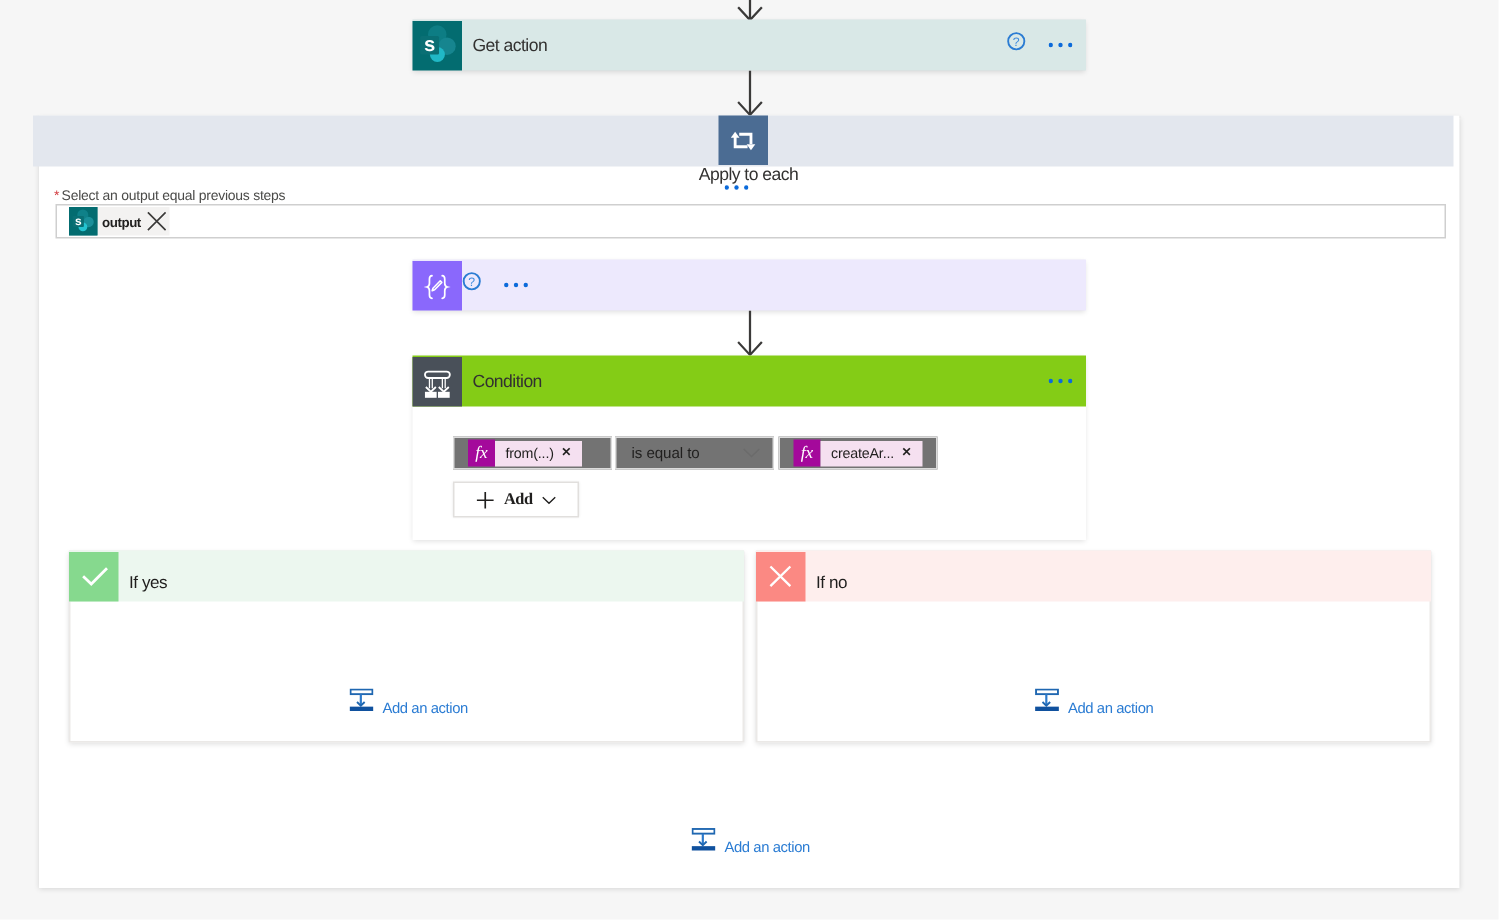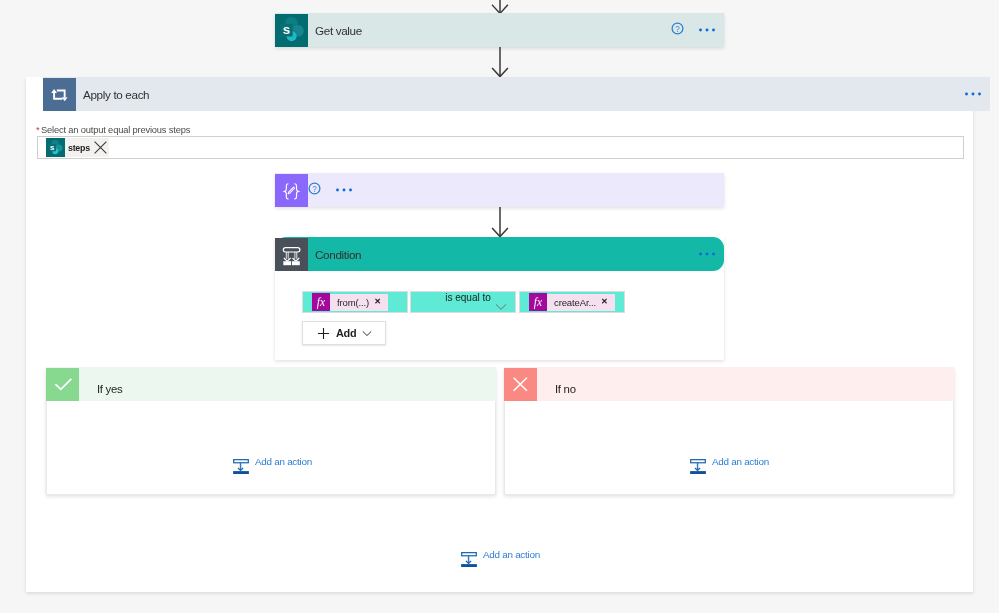--- a/index.html
+++ b/index.html
@@ -25,39 +25,39 @@
 
   .fieldlabel{position:absolute;font-size:9.3px;color:#4a4a48;white-space:nowrap;letter-spacing:-0.16px;}
   .req{color:#d13438;padding-right:1.6px;}
 
   .tokenfield{position:absolute;background:#fff;border:1px solid #cfcfcf;display:flex;align-items:center;box-sizing:border-box;}
   .tokenchip{display:flex;align-items:center;background:#f3f2f1;height:19px;padding-right:2px;margin-left:8px;}
   .tokenchip .tklabel{font-size:8.9px;color:#201f1e;padding-left:3px;letter-spacing:-0.28px;font-weight:bold;}
 
   
   #cond-body{position:absolute;background:#fff;box-shadow:0 0.3px 0.9px rgba(0,0,0,.10), 0 1.6px 3.6px rgba(0,0,0,.13);}
-  .cond-input{position:absolute;background:#5eead4;border:1px solid #dcdcdc;display:flex;align-items:center;box-sizing:border-box;padding-left:9px;}
+  .cond-input{position:absolute;background:#737373;border:1px solid #dcdcdc;display:flex;align-items:center;box-sizing:border-box;padding-left:9px;}
   .fx{flex:0 0 18px;width:18px;height:18px;background:#a4099b;display:flex;align-items:center;justify-content:center;}
   .exprchip{flex:0 0 auto;height:17px;background:#f5e0f0;display:flex;align-items:center;padding:0 7px 0 7px;font-size:9.5px;color:#201f1e;letter-spacing:-0.12px;}
   .exprchip .xbtn{font-size:8.1px;color:#201f1e;padding:0 0 0 5px;line-height:1;font-weight:bold;}
   .caret{margin-left:auto;padding-right:8px;display:flex;}
 
   .addbtn{position:absolute;background:#fff;border:1px solid #e1dfdd;display:flex;align-items:center;
           box-sizing:border-box;box-shadow:0 .6px 1.8px rgba(0,0,0,.1);}
   .addbtn .plus{margin-left:14px;display:flex;}
   .addbtn .lbl{font-size:10.9px;color:#201f1e;font-weight:bold;margin-left:6px;letter-spacing:-0.3px;}
   .addbtn .chev{margin-left:6px;margin-right:11px;display:flex;}
 
   
   .branch{position:absolute;background:#fff;border:1px solid #ebe9e7;box-shadow:0 0.3px 0.9px rgba(0,0,0,.10), 0 1.6px 3.6px rgba(0,0,0,.13);box-sizing:border-box;}
   .branch-head{position:absolute;display:flex;align-items:center;}
   .branch-ico{width:33px;height:33px;flex:0 0 33px;display:flex;align-items:center;justify-content:center;overflow:hidden;}
-  .branch-title{font-size:11.4px;color:#201f1e;padding-left:18px;letter-spacing:-0.3px;position:relative;top:-1px;margin-top:12px;}
-
-  .addaction{position:absolute;display:flex;align-items:flex-start;}
+  .branch-title{font-size:11.4px;color:#201f1e;padding-left:7px;letter-spacing:-0.3px;position:relative;top:-1px;margin-top:12px;}
+
+  .addaction{position:absolute;display:flex;align-items:flex-end;}
   .addaction .aa-label{font-size:9.9px;color:#2b7cd3;padding-left:6px;letter-spacing:-0.27px;position:relative;top:-2px;line-height:1;}
 </style>
 </head>
 <body>
 
 <svg class="connector" style="left:491px;top:-12px;" width="18" height="26" viewBox="0 0 18 26">
   <path d="M9 0 V25.2" stroke="#3b3a39" stroke-width="1.5" fill="none"></path>
   <path d="M1.6 17.4 L9 25.4 L16.4 17.4" stroke="#3b3a39" stroke-width="1.5" fill="none" stroke-linecap="square"></path>
 </svg>
 
@@ -65,21 +65,21 @@
   <div class="act-icon" style="background:#036c70;">
     <svg width="32" height="32" viewBox="0 0 32 32">
       <rect x="0" y="0" width="32" height="32" fill="#036c70"></rect>
       <circle cx="15.5" cy="9.0" r="6.2" fill="#0d7d84"></circle>
       <circle cx="22.0" cy="16.8" r="5.8" fill="#16858f"></circle>
       <circle cx="15.6" cy="22.3" r="5.0" fill="#20b8c6"></circle>
       <rect x="4.1" y="10.0" width="12.6" height="12.4" rx="1.0" fill="#0a6f74"></rect>
       <text x="10.5" y="20.0" font-family="'Liberation Sans',sans-serif" font-size="13.5" font-weight="bold" fill="#fff" text-anchor="middle">s</text>
     </svg>
   </div>
-  <div class="act-title">Get value</div>
+  <div class="act-title">Get action</div>
   <div class="act-tools">
     <span>
       <svg width="13" height="13" viewBox="0 0 13 13">
           <circle cx="6.5" cy="6.5" r="5.4" fill="none" stroke="#2b7cd3" stroke-width="1.25"></circle>
           <text x="6.5" y="9.6" font-family="'Liberation Sans',sans-serif" font-size="8.2" fill="#3d8ade" text-anchor="middle">?</text>
         </svg>
     </span>
     <span class="dots">
         <svg width="16" height="4" viewBox="0 0 16 4">
           <circle cx="1.5" cy="2" r="1.45" fill="#0b6ada"></circle>
@@ -90,21 +90,21 @@
   </div>
 </div>
 
 <svg class="connector" style="left:491px;top:47px;" width="18" height="31" viewBox="0 0 18 31">
   <path d="M9 0 V29.6" stroke="#3b3a39" stroke-width="1.5" fill="none"></path>
   <path d="M1.6 21.6 L9 29.6 L16.4 21.6" stroke="#3b3a39" stroke-width="1.5" fill="none" stroke-linecap="square"></path>
 </svg>
 
 <div id="atoe-box" style="left:26px;top:77px;width:947px;height:515px;"></div>
 
-<div id="atoe-head" style="left:43px;top:77px;width:947px;height:34px;">
+<div id="atoe-head" style="left:22px;top:77px;width:947px;height:34px;flex-direction:column;">
   <div class="act-icon" style="background:#4b6c93;">
     <svg width="33" height="33" viewBox="0 0 33 33">
       <path d="M13.8 12.5 H21.65 V19.0" fill="none" stroke="#fff" stroke-width="1.9"></path>
       <path d="M11.1 14.1 V20.8 H19.4" fill="none" stroke="#fff" stroke-width="1.9"></path>
       <path d="M11.1 10.9 L14.0 14.9 L8.2 14.9 Z" fill="#fff"></path>
       <path d="M21.65 23.2 L24.55 19.2 L18.75 19.2 Z" fill="#fff"></path>
     </svg>
   </div>
   <div class="act-title">Apply to each</div>
   <div class="act-tools">
@@ -127,21 +127,21 @@
     <span style="width:19px;height:19px;display:block;background:#036c70;">
       <svg width="19" height="19" viewBox="0 0 32 32">
         <rect x="0" y="0" width="32" height="32" fill="#036c70"></rect>
         <circle cx="15.5" cy="9.0" r="6.2" fill="#0f8189"></circle>
         <circle cx="22.0" cy="16.8" r="5.8" fill="#1a8f99"></circle>
         <circle cx="15.6" cy="22.3" r="5.0" fill="#24c3d0"></circle>
         <rect x="4.1" y="10.0" width="12.6" height="12.4" rx="1.0" fill="#0a6f74"></rect>
         <text x="10.5" y="20.0" font-family="'Liberation Sans',sans-serif" font-size="13.5" font-weight="bold" fill="#fff" text-anchor="middle">s</text>
       </svg>
     </span>
-    <span class="tklabel">steps</span>
+    <span class="tklabel">output</span>
     <span style="margin-left:4px;display:flex;">
       <svg width="13" height="13" viewBox="0 0 13 13">
           <path d="M0.6 0.6 L12.4 12.4 M12.4 0.6 L0.6 12.4" stroke="#3b3a39" stroke-width="1.1" fill="none"></path>
         </svg>
     </span>
   </div>
 </div>
 
 <div class="actioncard" style="left:275px;top:173px;width:449px;height:34px;background:#ede9fd;">
   <div class="act-icon" style="background:#8a68fc;">
@@ -167,21 +167,21 @@
       </span>
   </div>
 </div>
 
 <svg class="connector" style="left:491px;top:207px;" width="18" height="31" viewBox="0 0 18 31">
   <path d="M9 0 V29.6" stroke="#3b3a39" stroke-width="1.5" fill="none"></path>
   <path d="M1.6 21.6 L9 29.6 L16.4 21.6" stroke="#3b3a39" stroke-width="1.5" fill="none" stroke-linecap="square"></path>
 </svg>
 
 <div id="cond-body" style="left:275px;top:237px;width:449px;height:123px;"></div>
-<div class="actioncard" style="left:275px;top:237px;width:449px;height:34px;background:#14b8a6;box-shadow:none;border-radius:11px;">
+<div class="actioncard" style="left:275px;top:237px;width:449px;height:34px;background:#84cc16;box-shadow:none;">
   <div class="act-icon" style="background:#495059;">
     <svg width="33" height="33" viewBox="0 0 33 33">
       <rect x="8.3" y="9.7" width="16.6" height="4.3" rx="2.15" fill="none" stroke="#fff" stroke-width="1.2"></rect>
       <path d="M11.3 14.0 V20.8 M13.2 14.0 V20.8" stroke="#fff" stroke-width="0.85" fill="none"></path>
       <path d="M19.9 14.0 V20.8 M21.8 14.0 V20.8" stroke="#fff" stroke-width="0.85" fill="none"></path>
       <path d="M8.9 20.0 L12.25 23.1 L15.6 20.0" fill="none" stroke="#fff" stroke-width="1.2"></path>
       <path d="M17.5 20.0 L20.85 23.1 L24.2 20.0" fill="none" stroke="#fff" stroke-width="1.2"></path>
       <rect x="8.3" y="23.2" width="7.8" height="4.0" fill="#fff"></rect>
       <rect x="17.0" y="23.2" width="7.8" height="4.0" fill="#fff"></rect>
     </svg>
@@ -203,42 +203,42 @@
       <svg width="18" height="18" viewBox="0 0 18 18">
         <text x="9" y="12.6" font-family="'Liberation Serif',serif" font-style="italic" font-size="11.5" fill="#fff" text-anchor="middle">fx</text>
       </svg>
     </span>
   <span class="exprchip">
     <span>from(...)</span>
     <span class="xbtn">✕</span>
   </span>
 </div>
 
-<div class="cond-input" style="left:410px;top:291px;width:106px;height:22px;padding-left:0;flex-direction:column;">
+<div class="cond-input" style="left:410px;top:291px;width:106px;height:22px;padding-left:0;">
   <span style="font-size:10.1px;color:#201f1e;padding-left:10px;letter-spacing:-0.05px;">is equal to</span>
   <span class="caret">
     <svg width="12" height="8" viewBox="0 0 12 8">
         <path d="M0.8 1.3 L6 6.3 L11.2 1.3" fill="none" stroke="#6b6b6b" stroke-width="0.95"></path>
       </svg>
   </span>
 </div>
 
 <div class="cond-input" style="left:519px;top:291px;width:106px;height:22px;">
   <span class="fx">
       <svg width="18" height="18" viewBox="0 0 18 18">
         <text x="9" y="12.6" font-family="'Liberation Serif',serif" font-style="italic" font-size="11.5" fill="#fff" text-anchor="middle">fx</text>
       </svg>
     </span>
   <span class="exprchip">
     <span>createAr...</span>
     <span class="xbtn">✕</span>
   </span>
 </div>
 
-<div class="addbtn" style="left:302px;top:321px;width:84px;height:24px;">
+<div class="addbtn" style="left:302px;top:321px;width:84px;height:24px;font-family:Liberation Serif, serif;">
   <span class="plus">
     <svg width="13" height="13" viewBox="0 0 14 14">
         <path d="M7 1 V13 M1 7 H13" stroke="#201f1e" stroke-width="1.2"></path>
       </svg>
   </span>
   <span class="lbl">Add</span>
   <span class="chev">
     <svg width="10" height="7" viewBox="0 0 12 8">
         <path d="M1 1.6 L6 6.4 L11 1.6" fill="none" stroke="#201f1e" stroke-width="1.1"></path>
       </svg>

